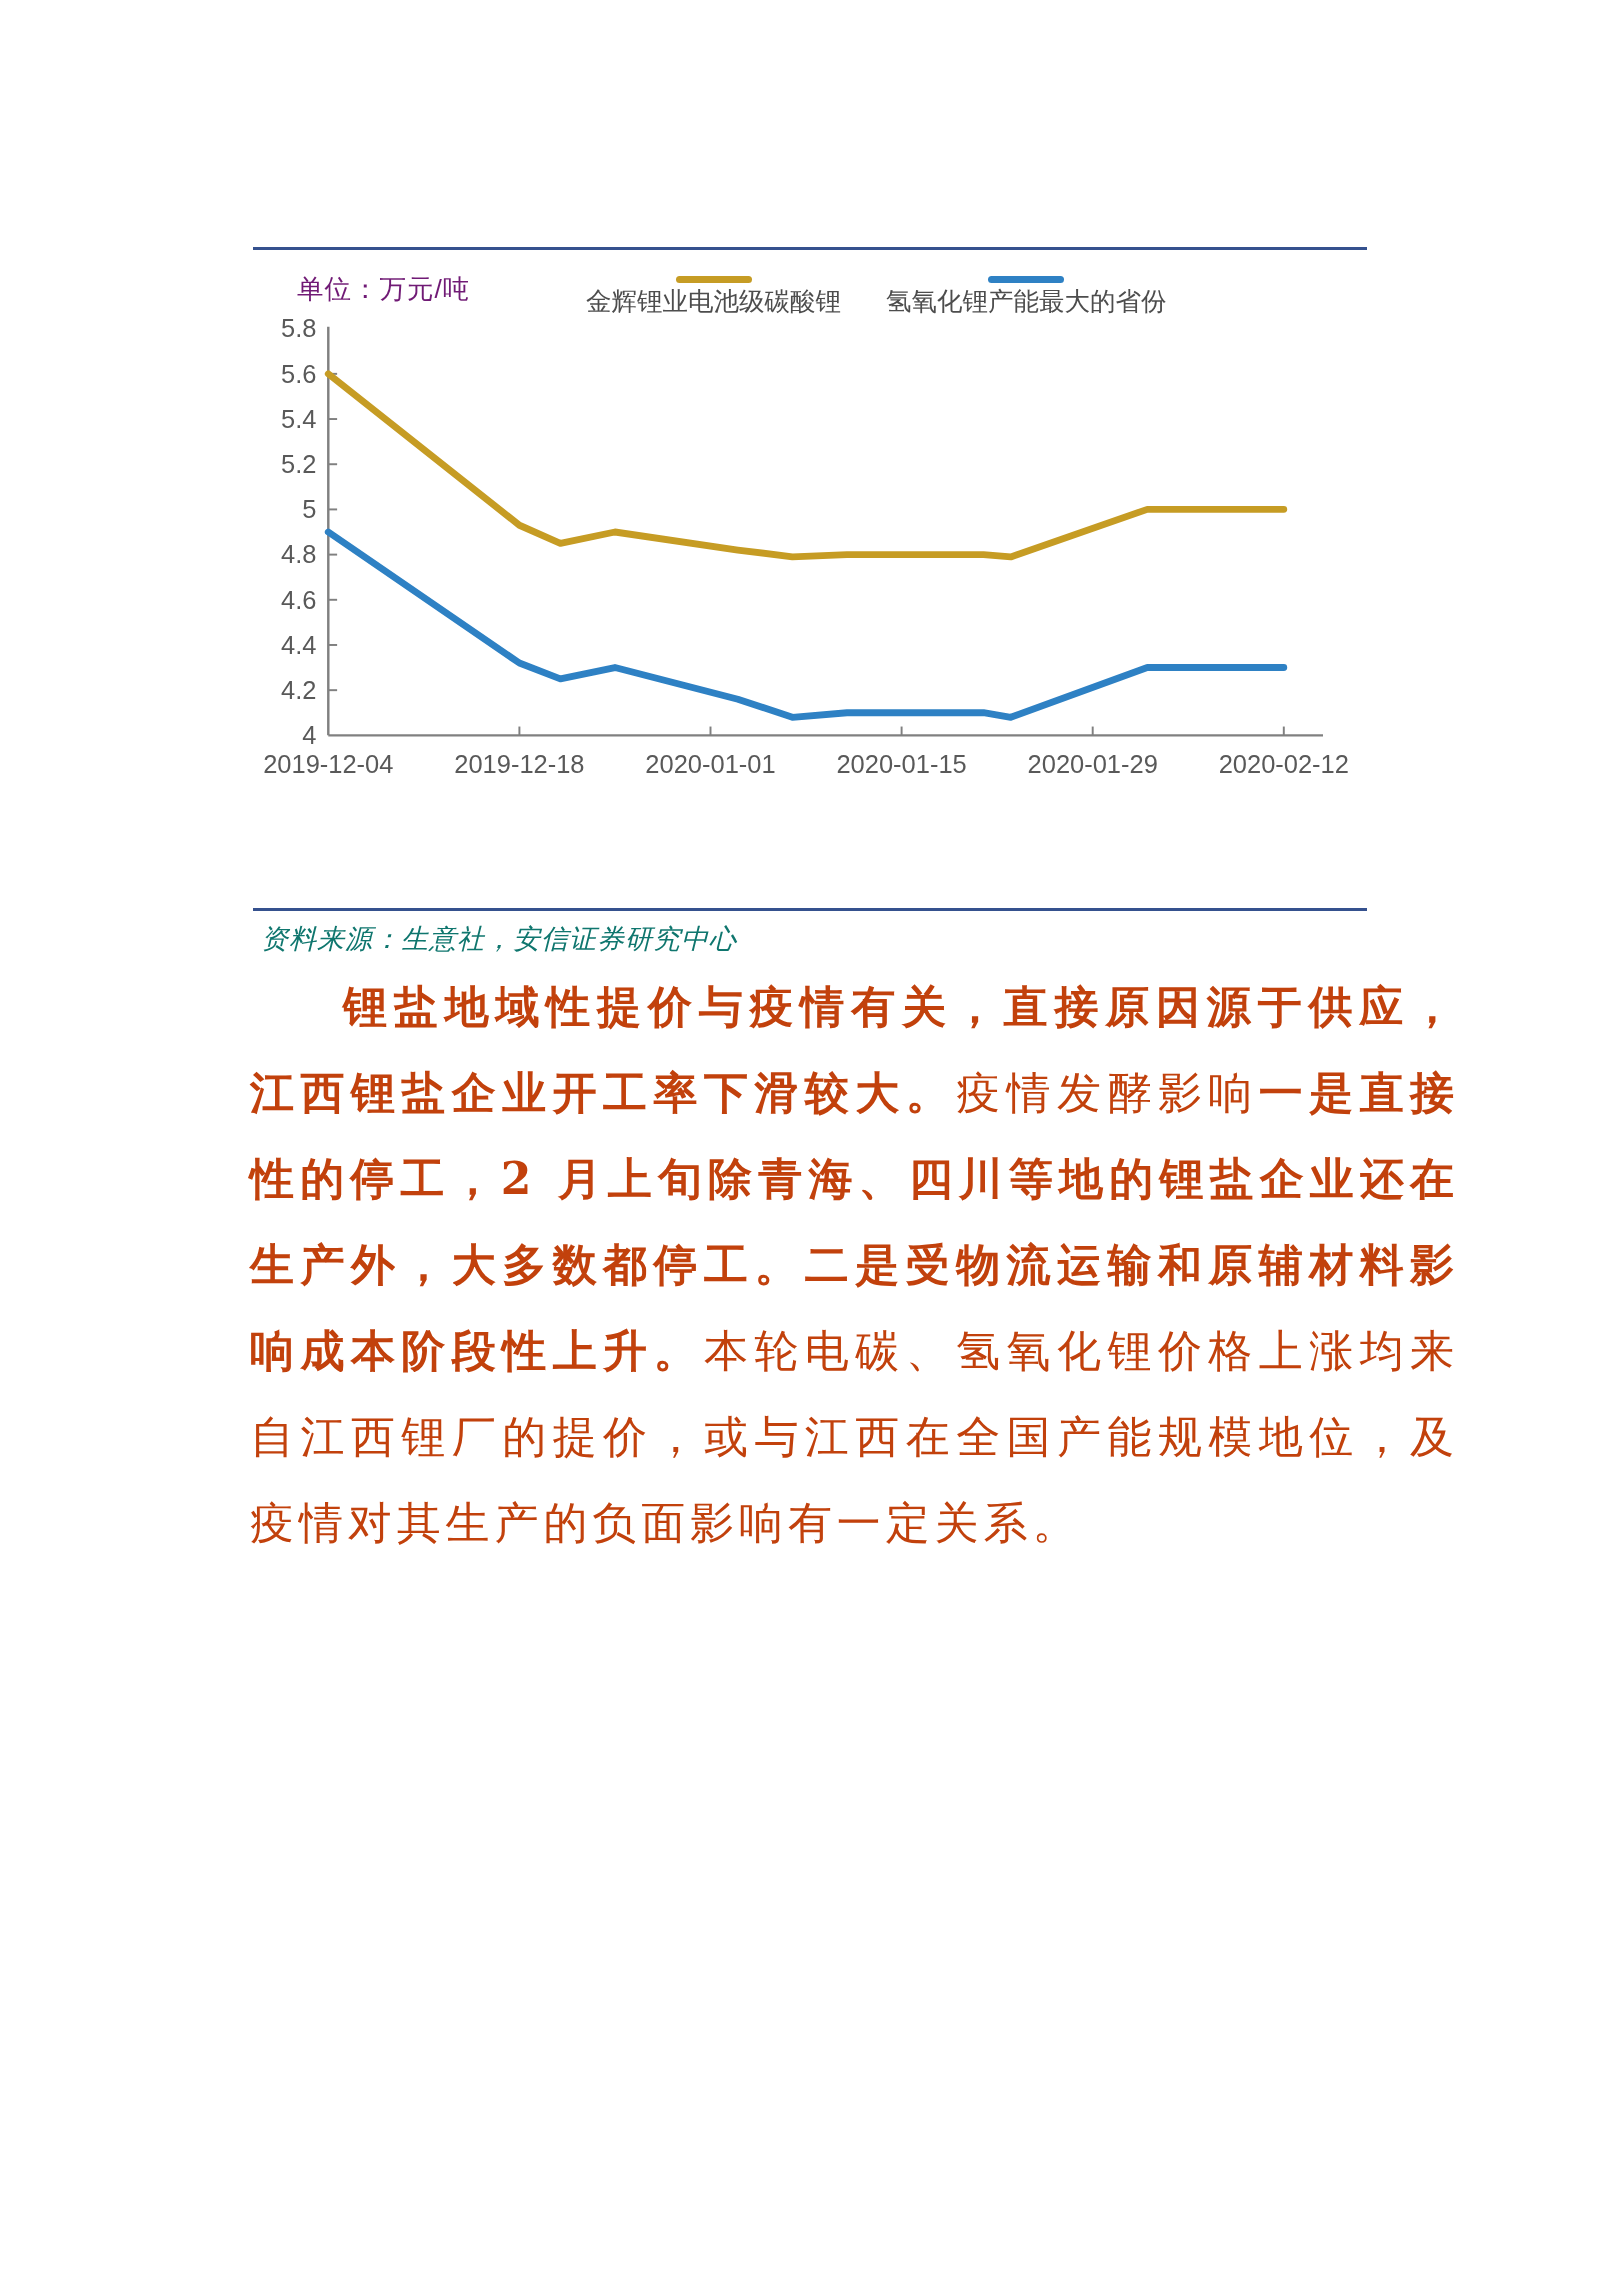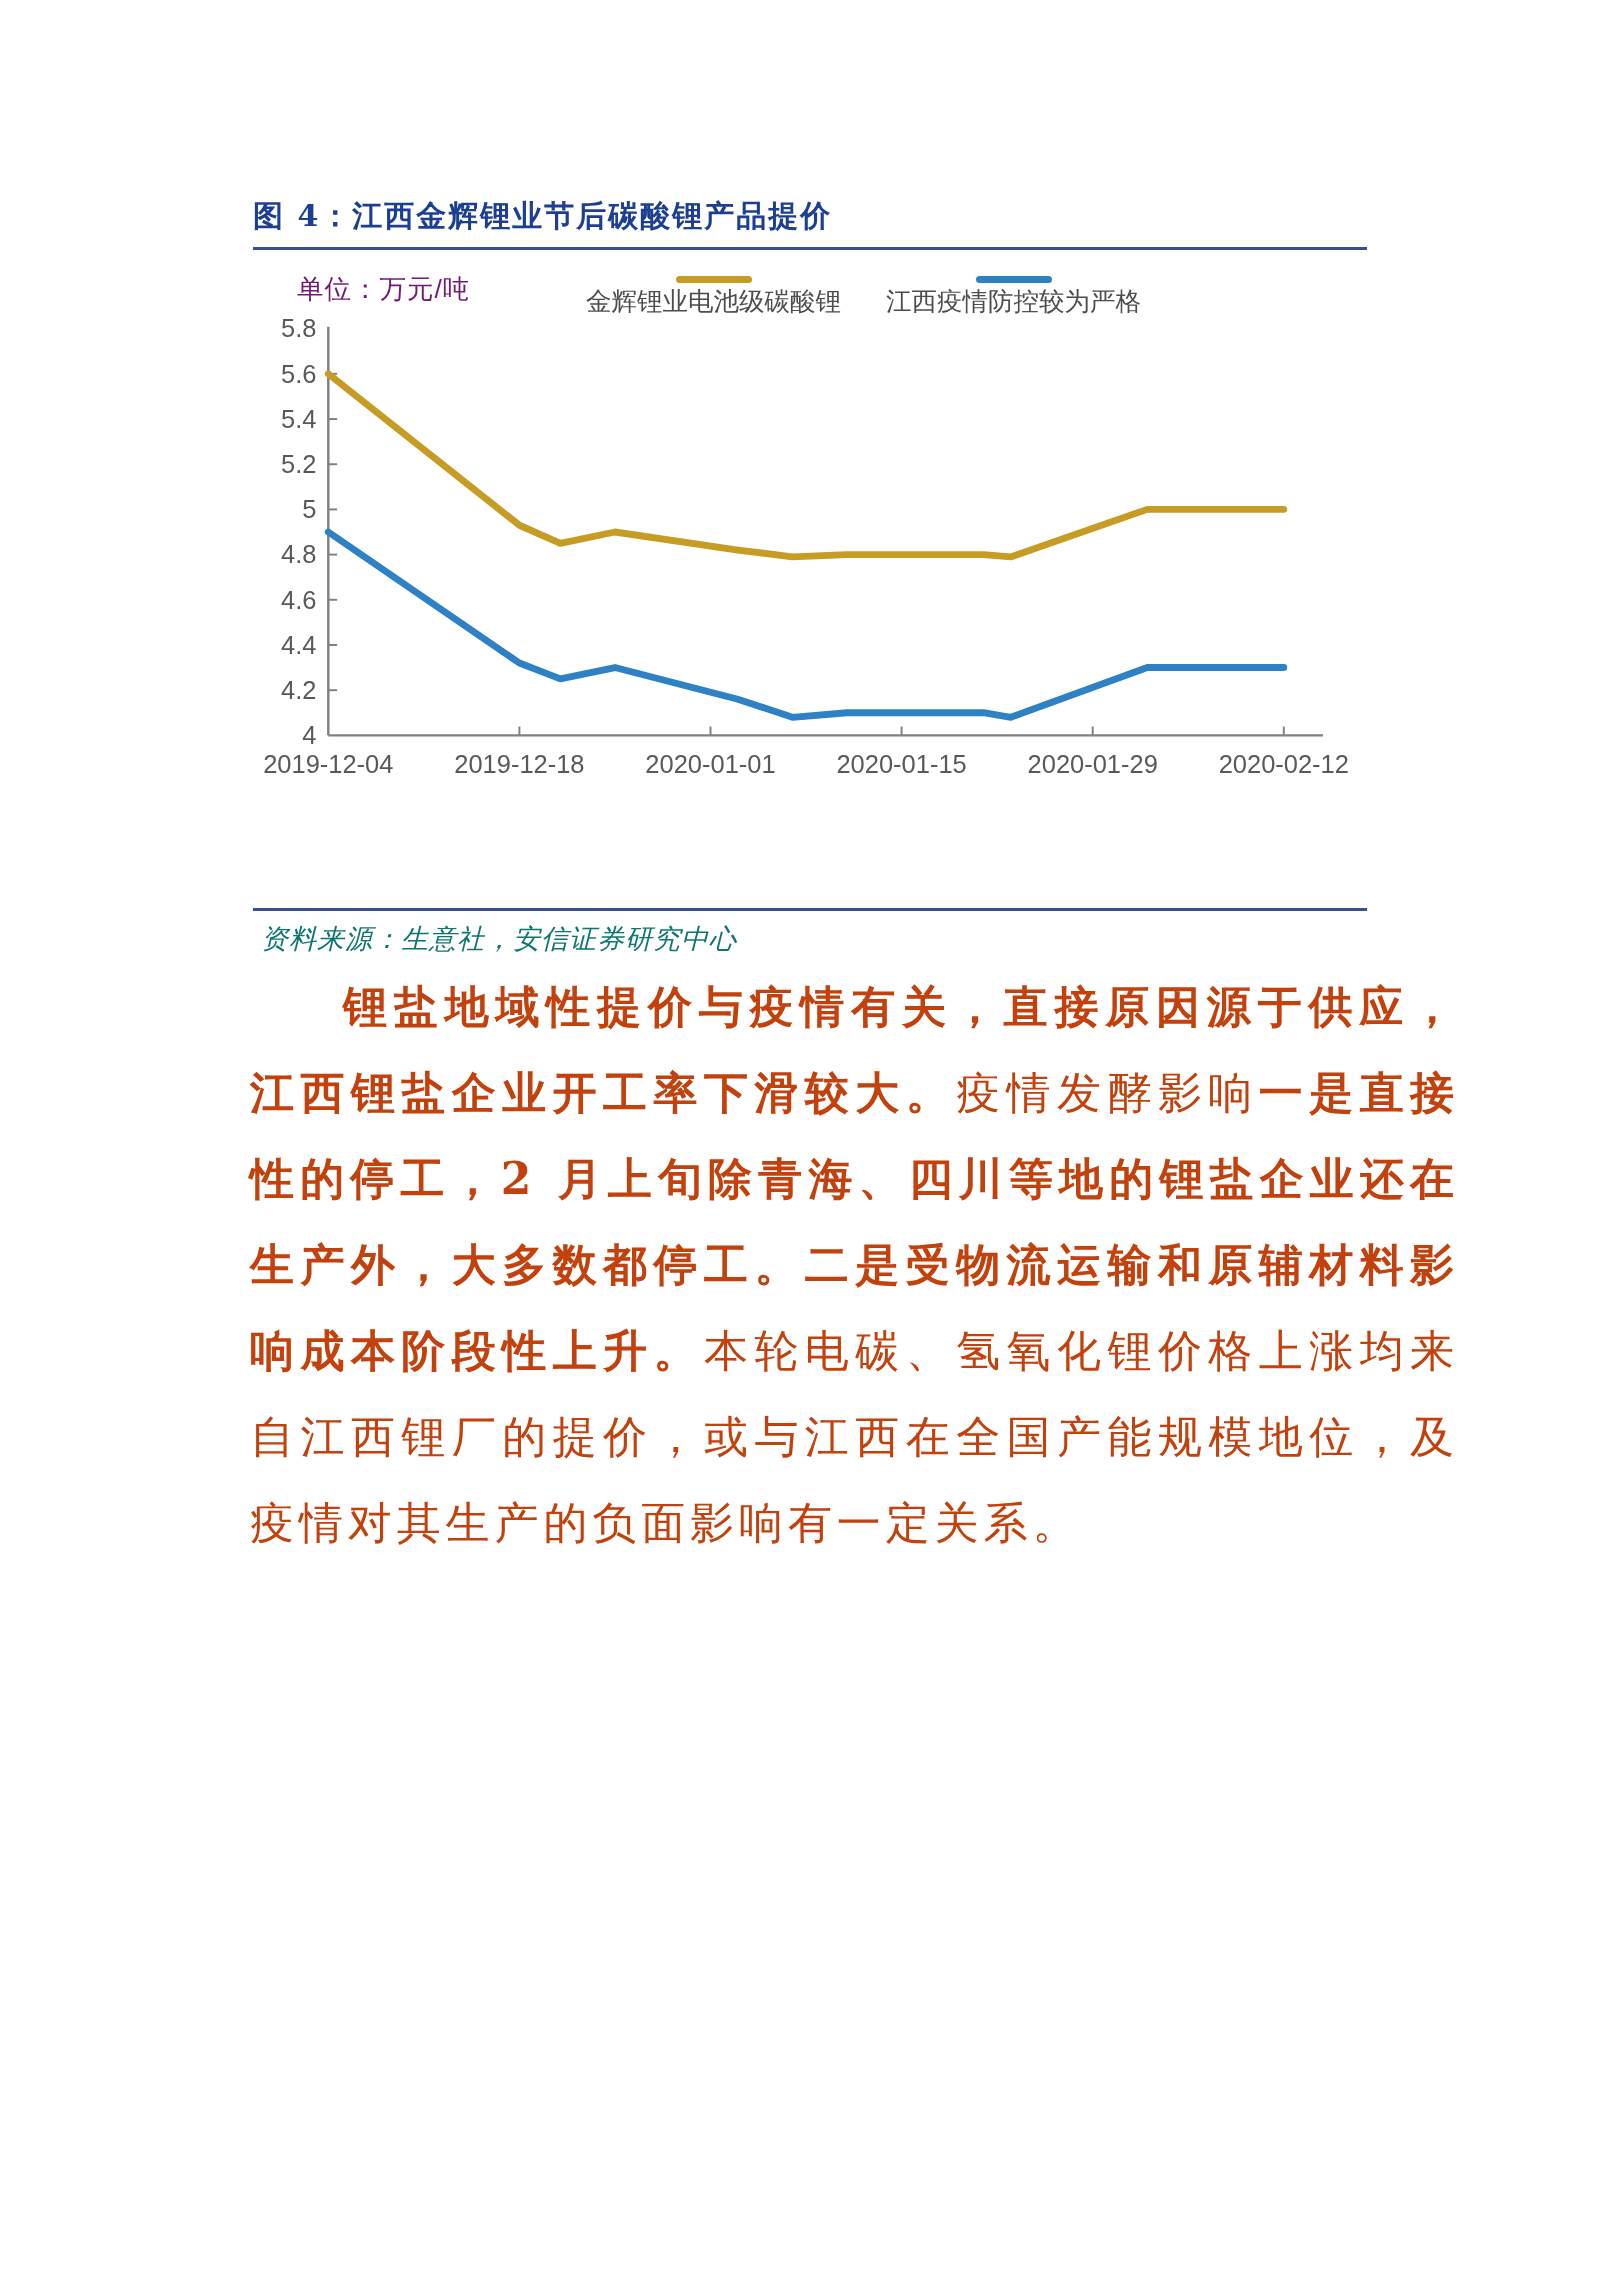--- a/index.html
+++ b/index.html
@@ -33,32 +33,31 @@
       font-family:"DejaVu Serif",serif;font-size:44px;line-height:86px;
       letter-spacing:4.9px;color:#c2410c;text-align:justify;}
   .body-text p{margin:0;text-indent:93px;}
   .body-text .b{font-weight:700;}
 </style>
 </head>
 <body>
 
 <div class="page">
 
-  <div class="fig-caption">图 4：江西金辉锂业节后碳酸锂产品提价</div>
   <div class="caption-rule"></div>
 
   <div class="unit-label">单位：万元/吨</div>
   <div class="legend">
       <div class="legend-item">
         <span class="legend-swatch" style="background: rgb(198, 156, 36);"></span>
         <span class="legend-label">金辉锂业电池级碳酸锂</span>
       </div>
       <div class="legend-item">
         <span class="legend-swatch" style="background: rgb(46, 129, 196);"></span>
-        <span class="legend-label">江西疫情防控较为严格</span>
+        <span class="legend-label">氢氧化锂产能最大的省份</span>
       </div>
     </div>
 
   <svg class="chart" viewBox="0 0 1170 500" xmlns="http://www.w3.org/2000/svg">
       <line x1="95" y1="15" x2="95" y2="432" stroke="#808080" stroke-width="2.5"></line>
       <line x1="95" y1="432" x2="1110" y2="432" stroke="#808080" stroke-width="2.5"></line>
       <text x="83" y="441" text-anchor="end" class="tick">4</text>
       <line x1="95" y1="385.88888888888886" x2="104" y2="385.88888888888886" stroke="#808080" stroke-width="2"></line>
       <text x="83" y="394.88888888888886" text-anchor="end" class="tick">4.2</text>
       <line x1="95" y1="339.77777777777766" x2="104" y2="339.77777777777766" stroke="#808080" stroke-width="2"></line>

